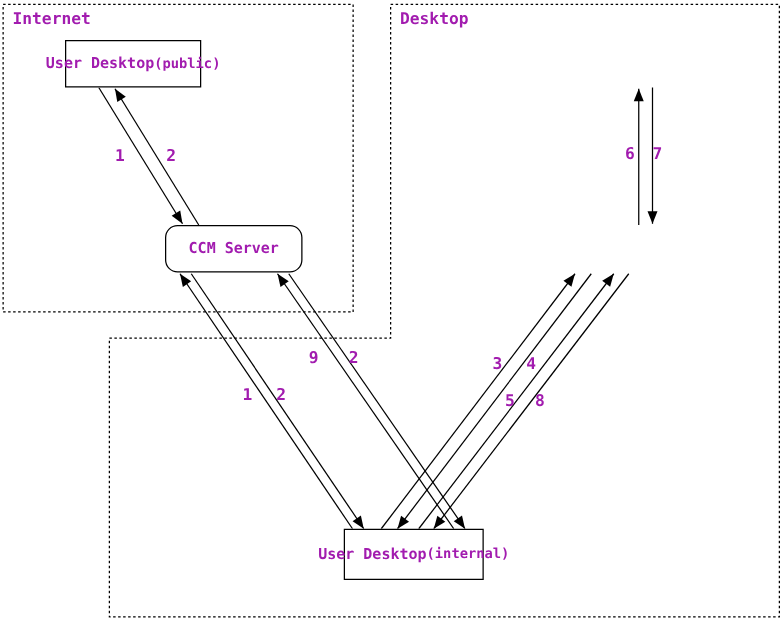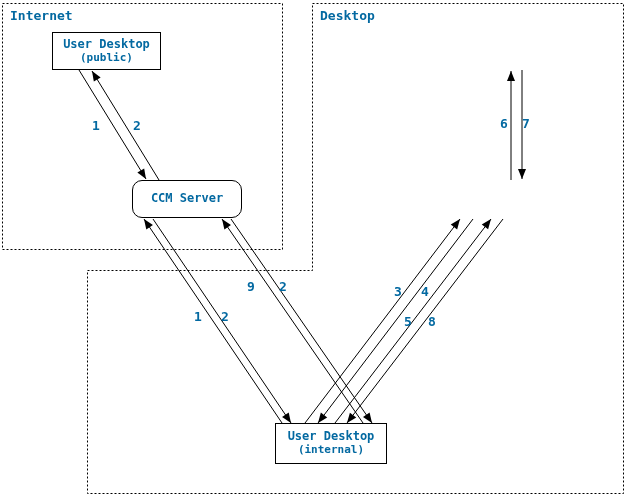--- a/index.html
+++ b/index.html
@@ -3,21 +3,21 @@
 <meta charset="utf-8">
 <style>
   * { box-sizing: border-box; }
   html, body { margin: 0; padding: 0; background: #ffffff; }
   .canvas {
     position: relative;
     width: 627px;
     height: 497px;
     background: #ffffff;
     font-family: "DejaVu Sans Mono", "Liberation Mono", monospace;
-    color: #0369a1;
+    color: #a21caf;
     overflow: hidden;
   }
   svg.layer {
     position: absolute;
     left: 0;
     top: 0;
     width: 627px;
     height: 497px;
   }
   .boundary {
@@ -29,21 +29,20 @@
   .edge {
     stroke: #000000;
     stroke-width: 1;
     fill: none;
   }
   .node {
     position: absolute;
     border: 1px solid #000000;
     background: #ffffff;
     display: flex;
-    flex-direction: column;
     align-items: center;
     justify-content: center;
     font-weight: bold;
     font-size: 12px;
     line-height: 1.15;
     white-space: nowrap;
     text-align: center;
     z-index: 2;
   }
   .node .subtitle {

